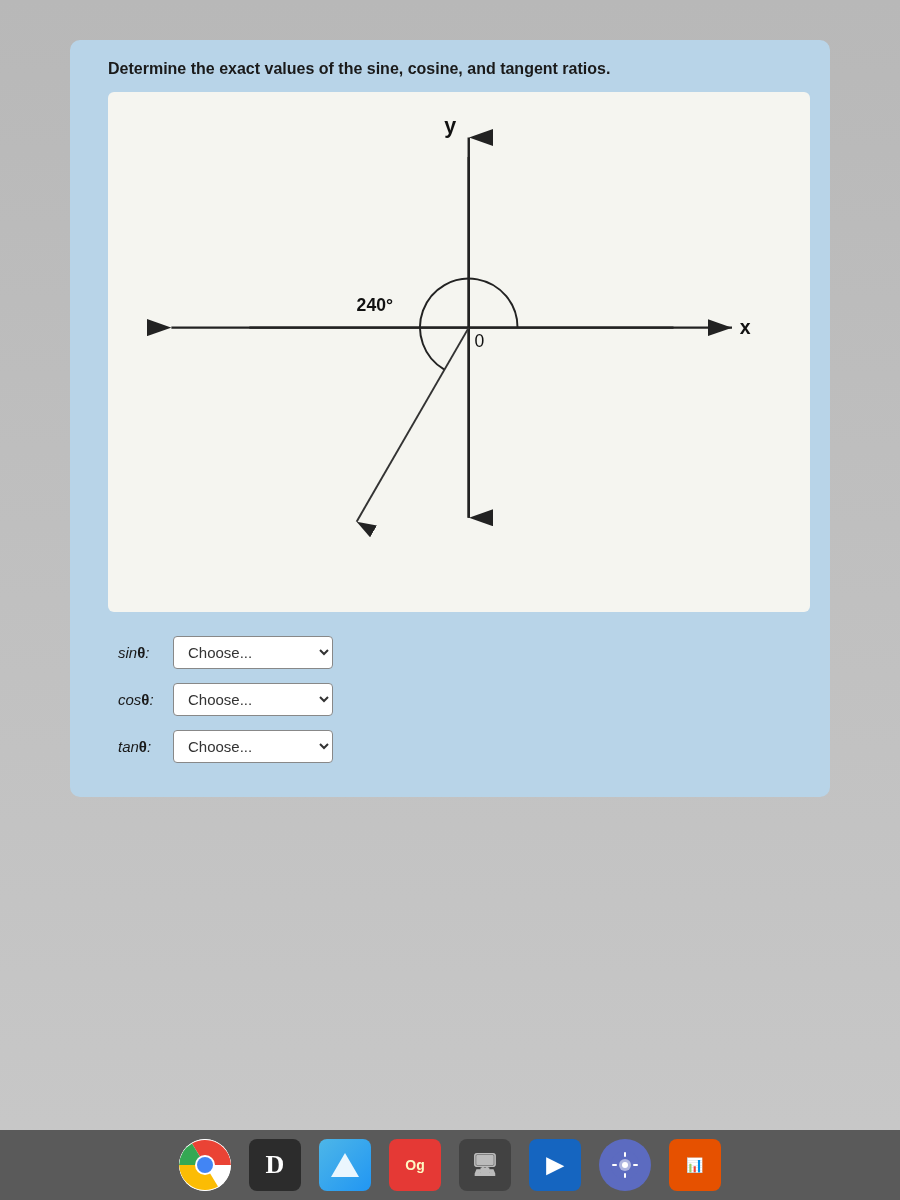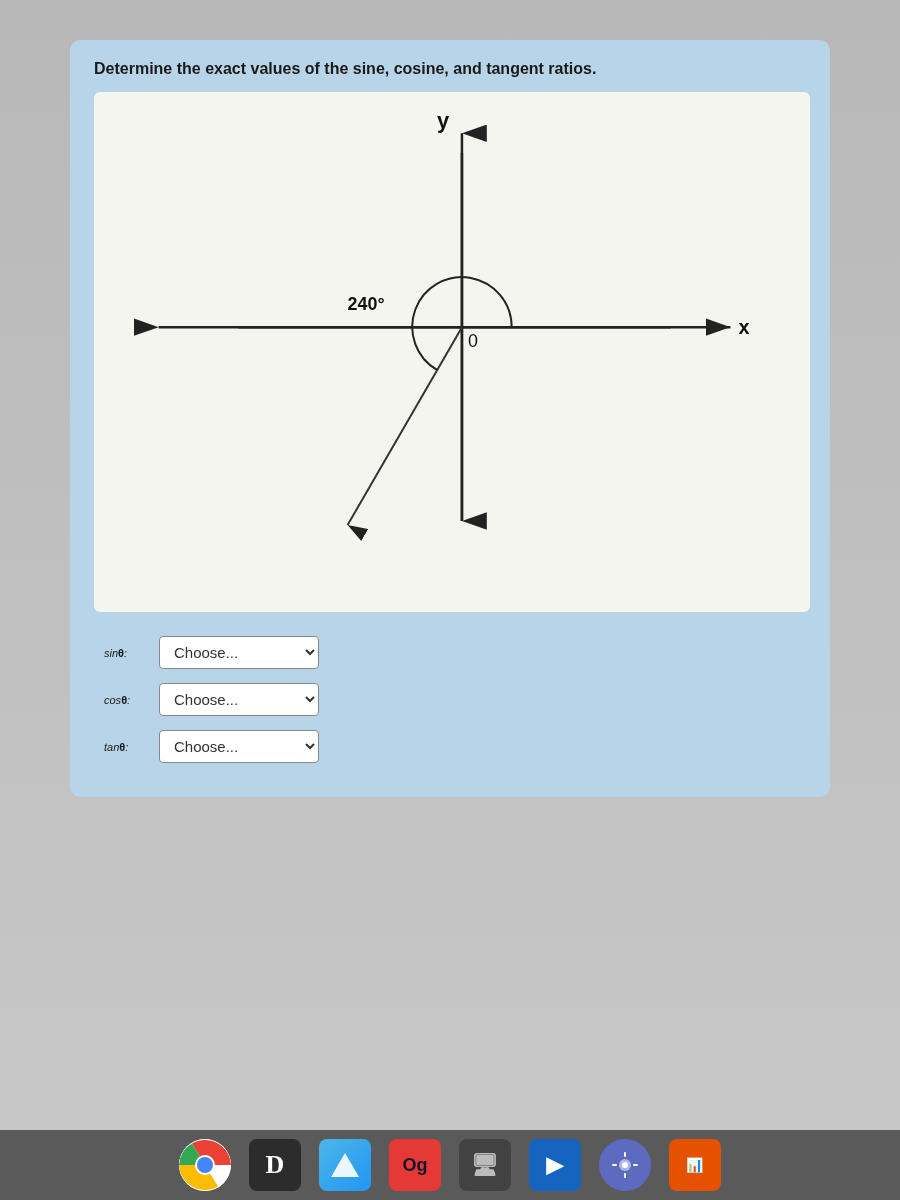--- a/index.html
+++ b/index.html
@@ -23,21 +23,21 @@
       display: flex;
       flex-direction: column;
       align-items: center;
       padding-top: 30px;
     }
 
     .main-card {
       width: 760px;
       background: #b8d4e8;
       border-radius: 10px;
-      padding: 20px 20px 20px 24px;
+      padding: 20px 20px 20px 38px;
       margin-top: 10px;
     }
 
     .question-text {
       font-size: 16px;
       font-weight: 600;
       color: #1a1a1a;
       margin-bottom: 14px;
     }
 
@@ -61,21 +61,21 @@
       padding-left: 10px;
     }
 
     .dropdown-row {
       display: flex;
       align-items: center;
       margin-bottom: 14px;
     }
 
     .dropdown-label {
-      font-size: 11px;
+      font-size: 15px;
       color: #1a1a1a;
       width: 55px;
       font-style: italic;
     }
 
     .dropdown-label span {
       font-style: normal;
       font-weight: bold;
     }
 
@@ -248,21 +248,21 @@
       <span style="color:white;font-size:26px;font-family:serif;font-weight:bold;">D</span>
     </div>
 
     <div class="taskbar-icon" style="background:linear-gradient(135deg,#4db6e8,#2196f3);border-radius:8px;display:flex;align-items:center;justify-content:center;">
       <svg width="32" height="28" viewBox="0 0 32 28">
         <polygon points="16,2 30,26 2,26" fill="white" opacity="0.9"></polygon>
       </svg>
     </div>
 
     <div class="taskbar-icon icon-red" style="background:#e53935;border-radius:8px;display:flex;align-items:center;justify-content:center;">
-      <span style="color:#0f172a;font-size:18px;font-weight:bold;">Og</span>
+      <span style="color:#fef9c3;font-size:14px;font-weight:bold;">Og</span>
     </div>
 
     <div class="taskbar-icon icon-monitor" style="background:#424242;border-radius:8px;display:flex;align-items:center;justify-content:center;">
       <span style="color:#bbb;font-size:22px;">🖥</span>
     </div>
 
     <div class="taskbar-icon icon-play" style="background:#1565c0;border-radius:8px;display:flex;align-items:center;justify-content:center;">
       <span style="color:white;font-size:22px;">▶</span>
     </div>
 

